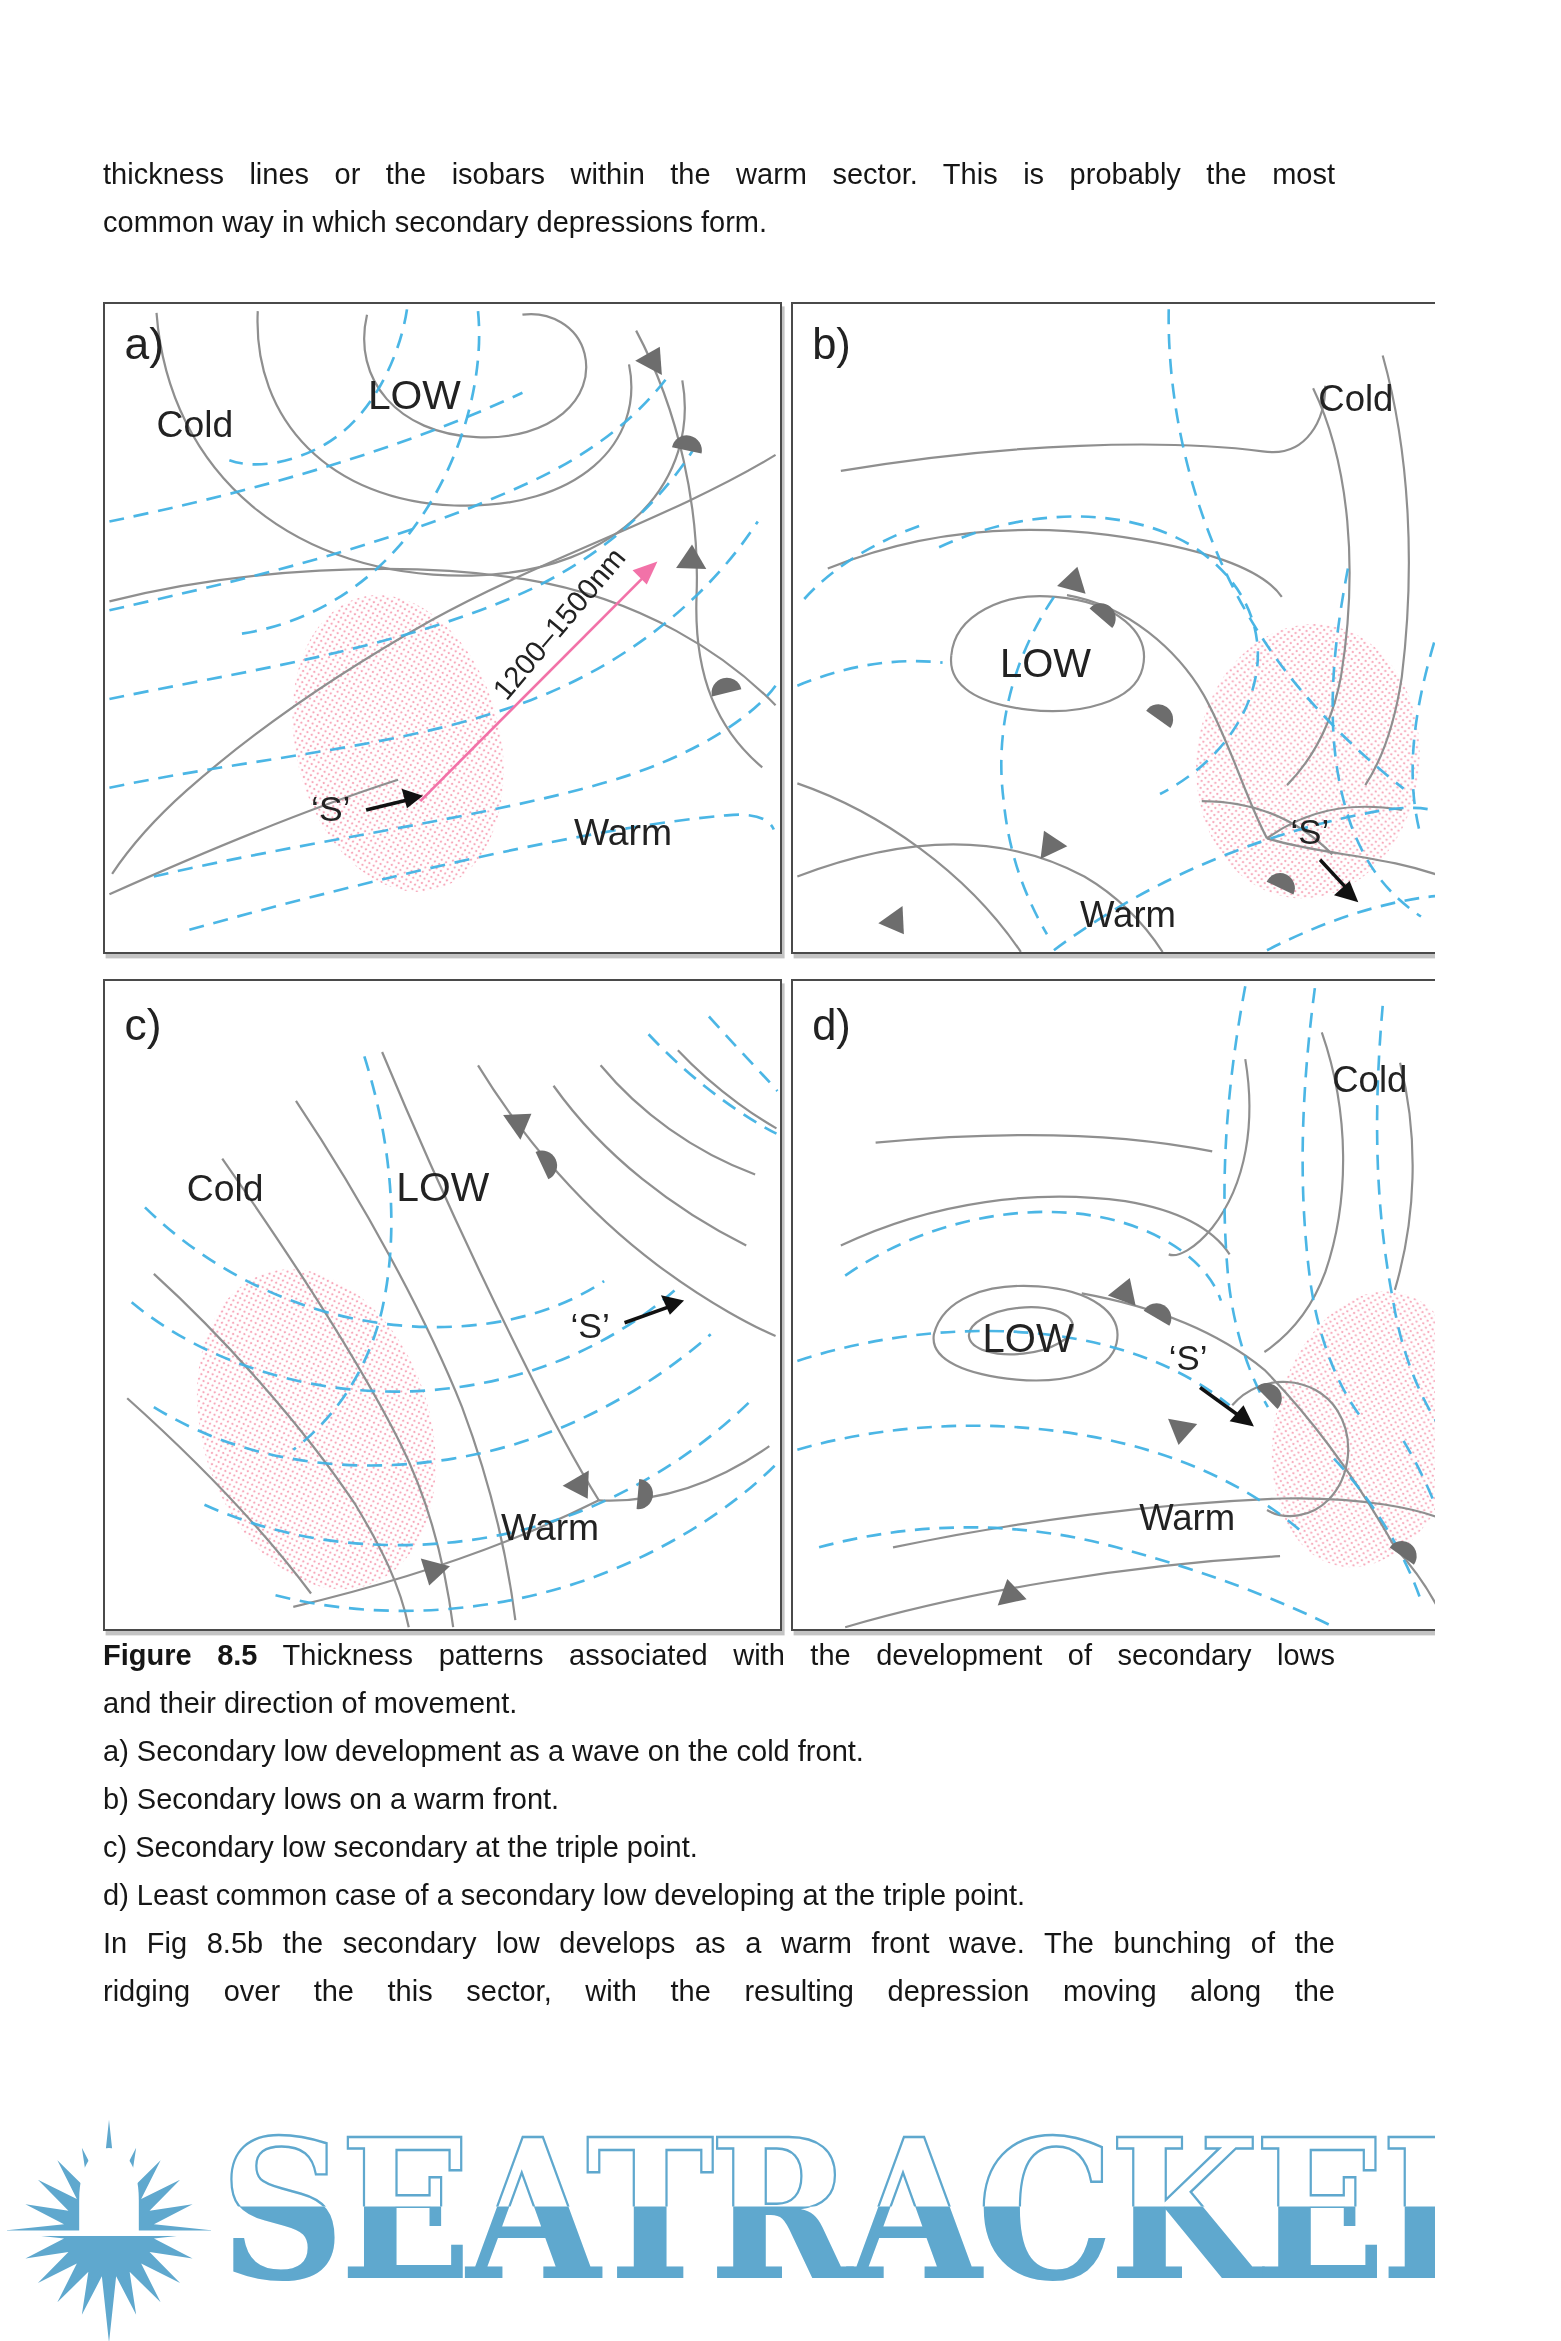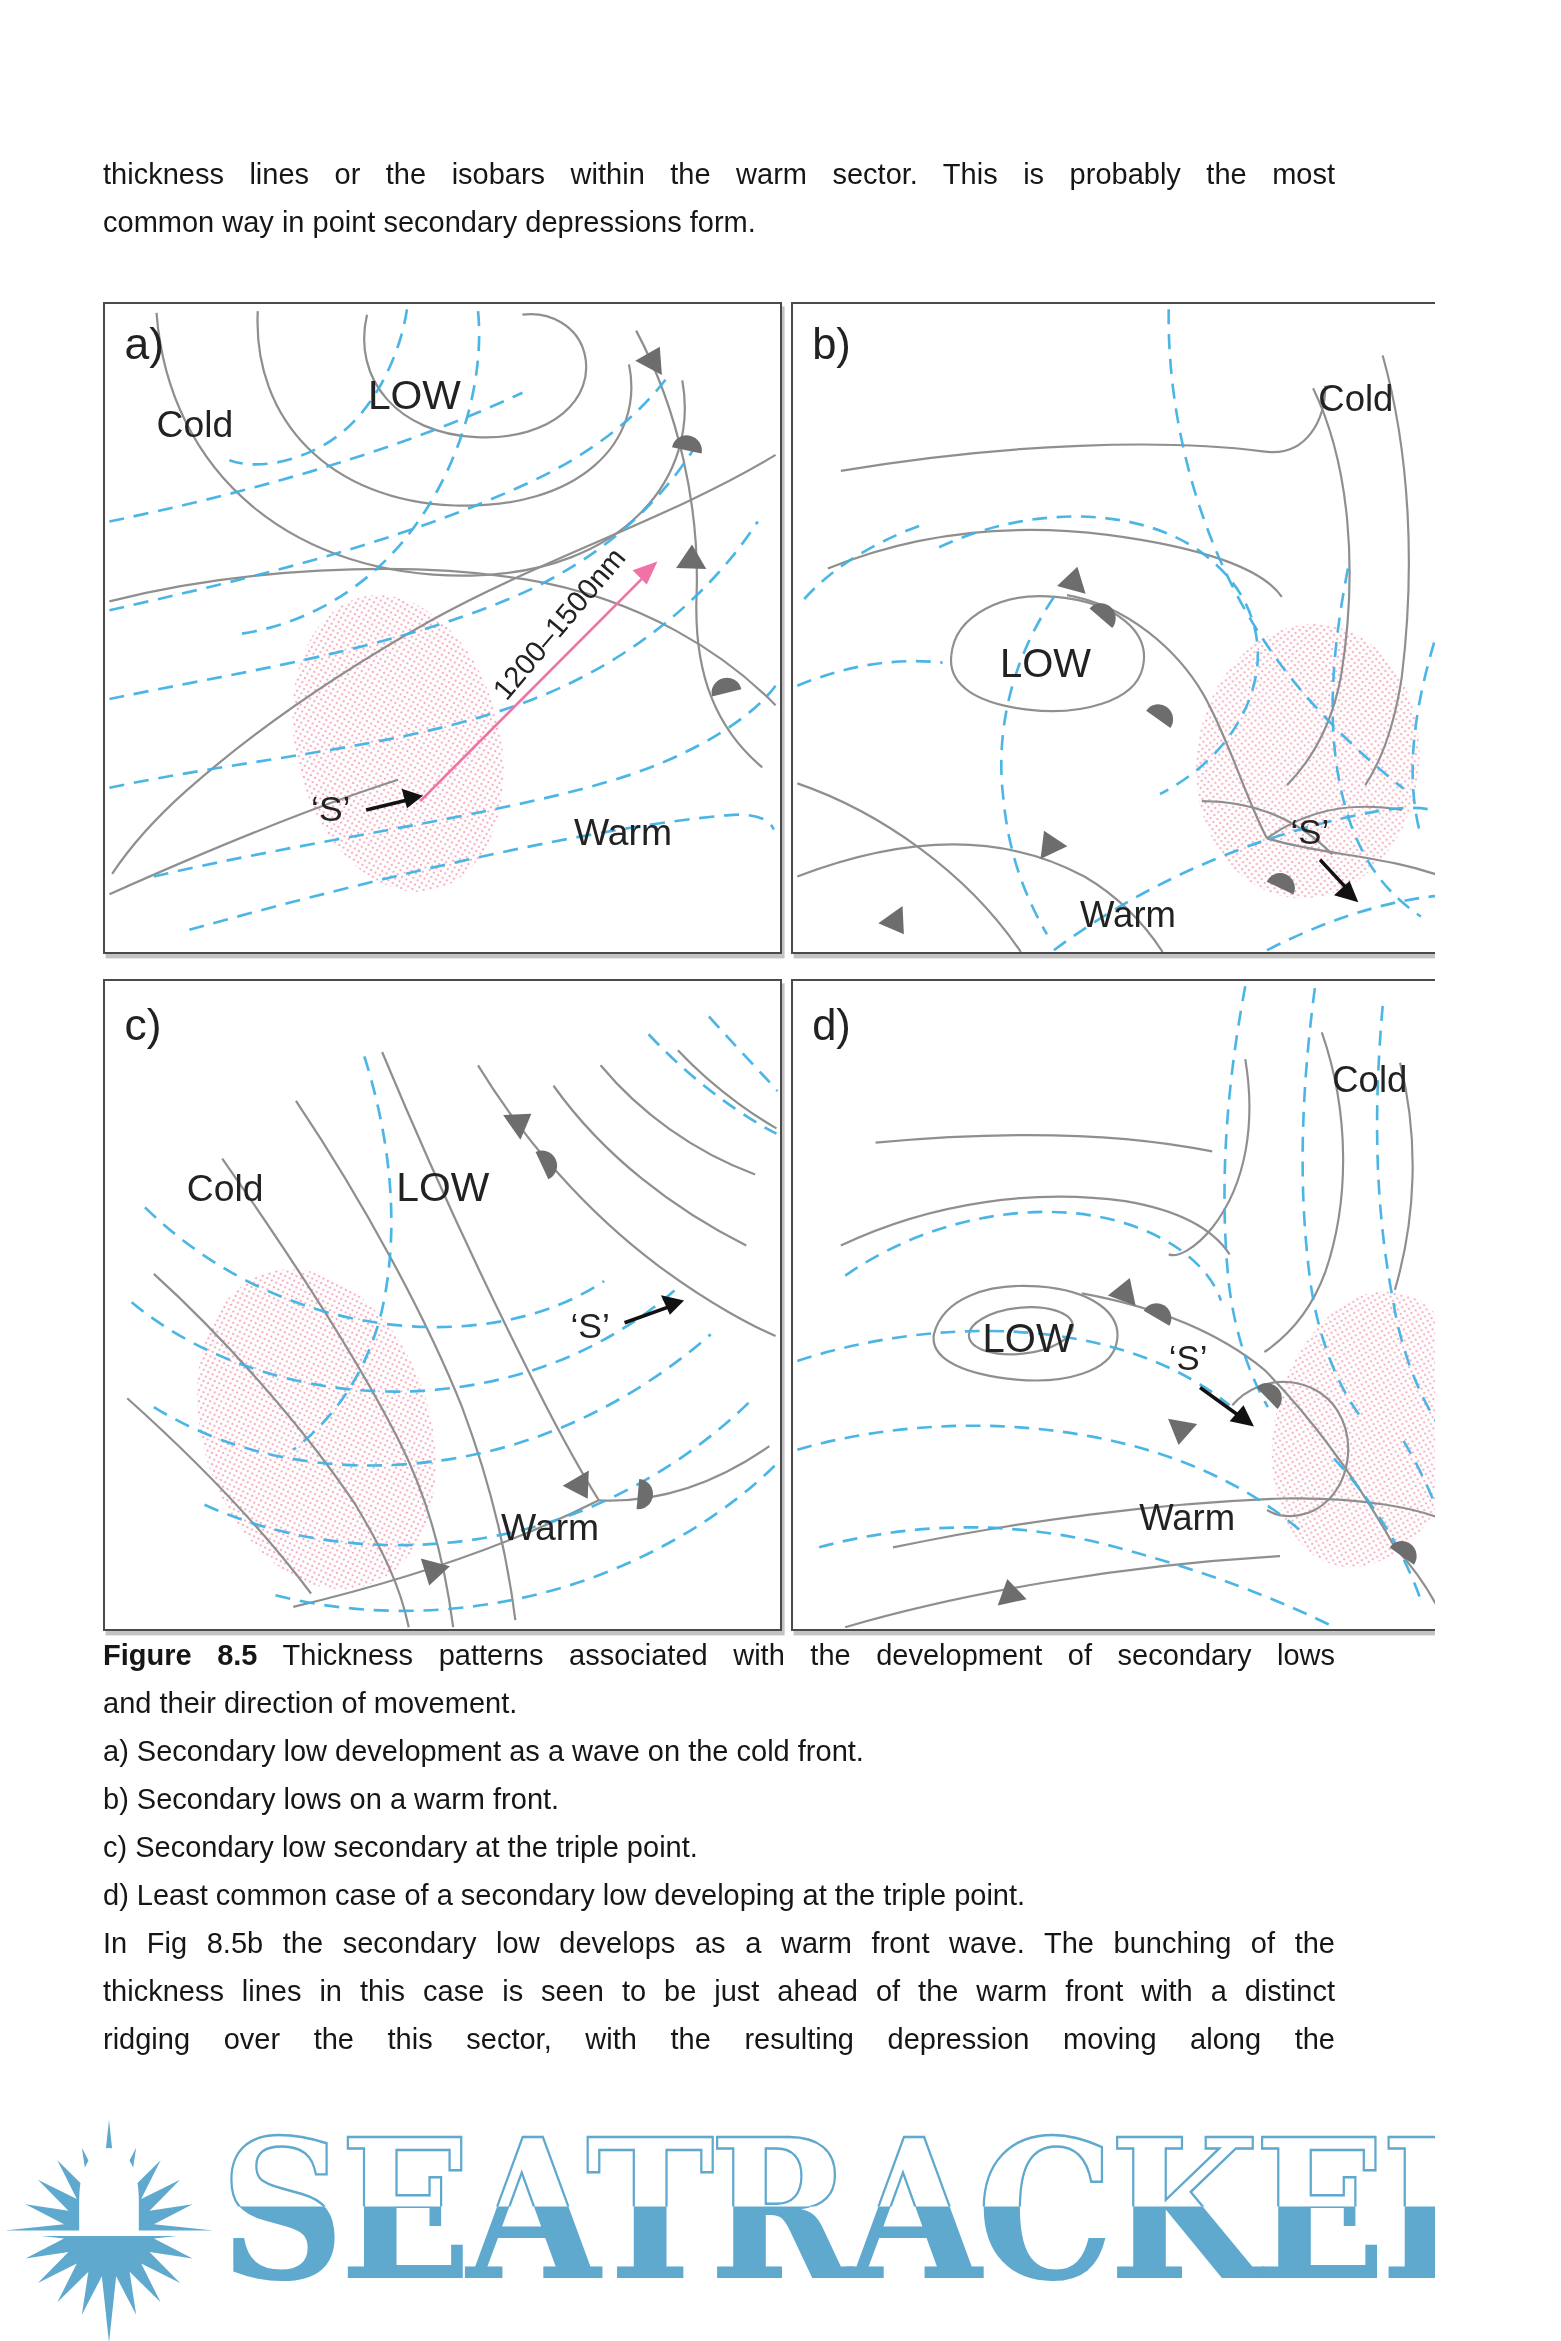--- a/index.html
+++ b/index.html
@@ -34,21 +34,21 @@
       clip-path:inset(-22px -22px 52% -22px);}
 </style>
 </head>
 <body>
 
 <div class="page">
   <div class="content">
 
     <div class="intro">
       <div class="textline just">thickness lines or the isobars within the warm sector. This is probably the most</div>
-      <div class="textline">common way in point secondary depressions form.</div>
+      <div class="textline">common way in which secondary depressions form.</div>
     </div>
 
     <div class="figure-grid">
 
       <div class="panel">
         <svg viewBox="0 0 760 730" preserveAspectRatio="none">
           <defs>
             <pattern id="stipa" width="8" height="8" patternUnits="userSpaceOnUse">
               <circle cx="2" cy="2" r="1.3" fill="#f48ca4"></circle>
                 <circle cx="6" cy="6" r="1.3" fill="#f48ca4"></circle>
@@ -265,21 +265,20 @@
       </div>
       <div class="textline">and their direction of movement.</div>
       <div class="textline">a) Secondary low development as a wave on the cold front.</div>
       <div class="textline">b) Secondary lows on a warm front.</div>
       <div class="textline">c) Secondary low secondary at the triple point.</div>
       <div class="textline">d) Least common case of a secondary low developing at the triple point.</div>
     </div>
 
     <div>
       <div class="textline just">In Fig 8.5b the secondary low develops as a warm front wave. The bunching of the</div>
-      <div class="textline just">thickness lines in this case is seen to be just ahead of the warm front with a distinct</div>
       <div class="textline just">ridging over the this sector, with the resulting depression moving along the</div>
     </div>
   </div>
 
   <div class="watermark">
     <svg class="sun" viewBox="0 0 260 300">
       <polygon points="130.0,16.0 139.1,100.7 164.6,51.5 156.3,106.3 195.8,67.4 171.0,117.0 220.6,92.2 181.7,131.7 236.5,123.4 187.3,148.9 272.0,158.0 187.3,167.1 236.5,192.6 181.7,184.3 220.6,223.8 171.0,199.0 195.8,248.6 156.3,209.7 164.6,264.5 139.1,215.3 130.0,300.0 120.9,215.3 95.4,264.5 103.7,209.7 64.2,248.6 89.0,199.0 39.4,223.8 78.3,184.3 23.5,192.6 72.7,167.1 -12.0,158.0 72.7,148.9 23.5,123.4 78.3,131.7 39.4,92.2 89.0,117.0 64.2,67.4 103.7,106.3 95.4,51.5 120.9,100.7" fill="#5fa8ce"></polygon>
       <rect x="0" y="157" width="260" height="7" fill="#ffffff"></rect>
       <path d="M92,160 L92,118 C92,72 112,52 130,52 C148,52 168,72 168,118 L168,160 Z" fill="#ffffff"></path>
     </svg>

